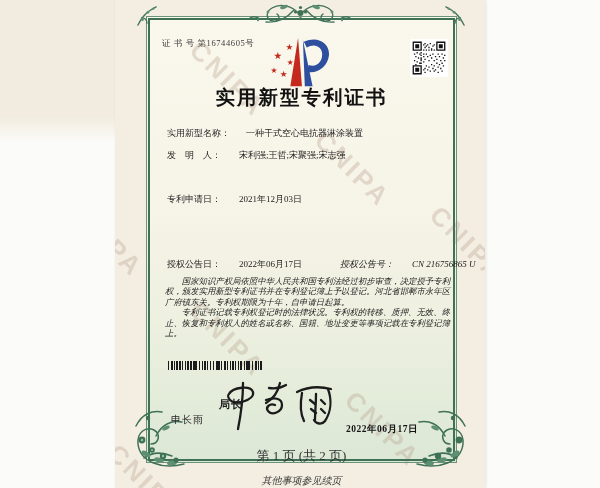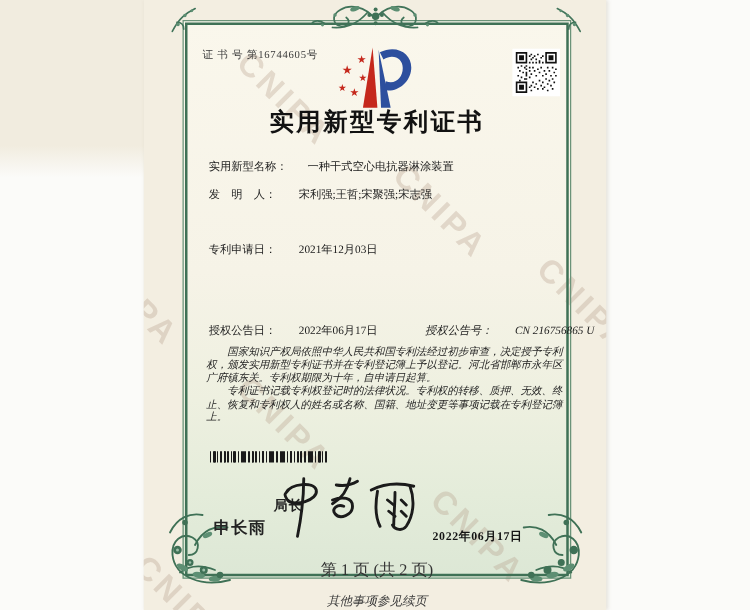--- a/index.html
+++ b/index.html
@@ -33,21 +33,21 @@
   .row .val{color:#1c1c1c;margin-left:16px;}
   .grant2{position:absolute;left:173px;top:0;white-space:nowrap;font-style:italic;}
   .paras{left:50px;top:277px;width:285px;font-size:8.4px;line-height:10.4px;color:#242424;
     font-style:italic;text-align:justify;}
   .paras p{margin:0;text-indent:2em;}
   .barcode{left:53px;top:361px;width:94px;height:9px;
     background-image:
       repeating-linear-gradient(90deg,#1a1a1a 0 1.2px,rgba(0,0,0,0) 1.2px 2.8px),
       repeating-linear-gradient(90deg,rgba(0,0,0,0) 0 3.5px,#1a1a1a 3.5px 5px,rgba(0,0,0,0) 5px 7.6px);}
   .sigttl{left:56px;top:397px;font-size:11px;font-weight:700;letter-spacing:1px;color:#222;margin-left:48px;}
-  .signame{left:56px;top:413px;font-size:13px;font-weight:700;letter-spacing:1px;color:#222;}
+  .signame{left:56px;top:413px;font-size:10px;font-weight:400;letter-spacing:1px;color:#222;}
   .issuedate{left:231px;top:423px;font-size:9.5px;font-weight:600;color:#141414;letter-spacing:.5px;}
   .pagenum{left:31px;top:447px;width:311px;text-align:center;font-size:13px;color:#333;}
   .footer{left:31px;top:474px;width:311px;text-align:center;font-size:10px;font-style:italic;color:#3c3c3c;}
   svg{display:block;}
 </style>
 </head>
 <body>
 
 <div class="abs sheet2"></div>
 

